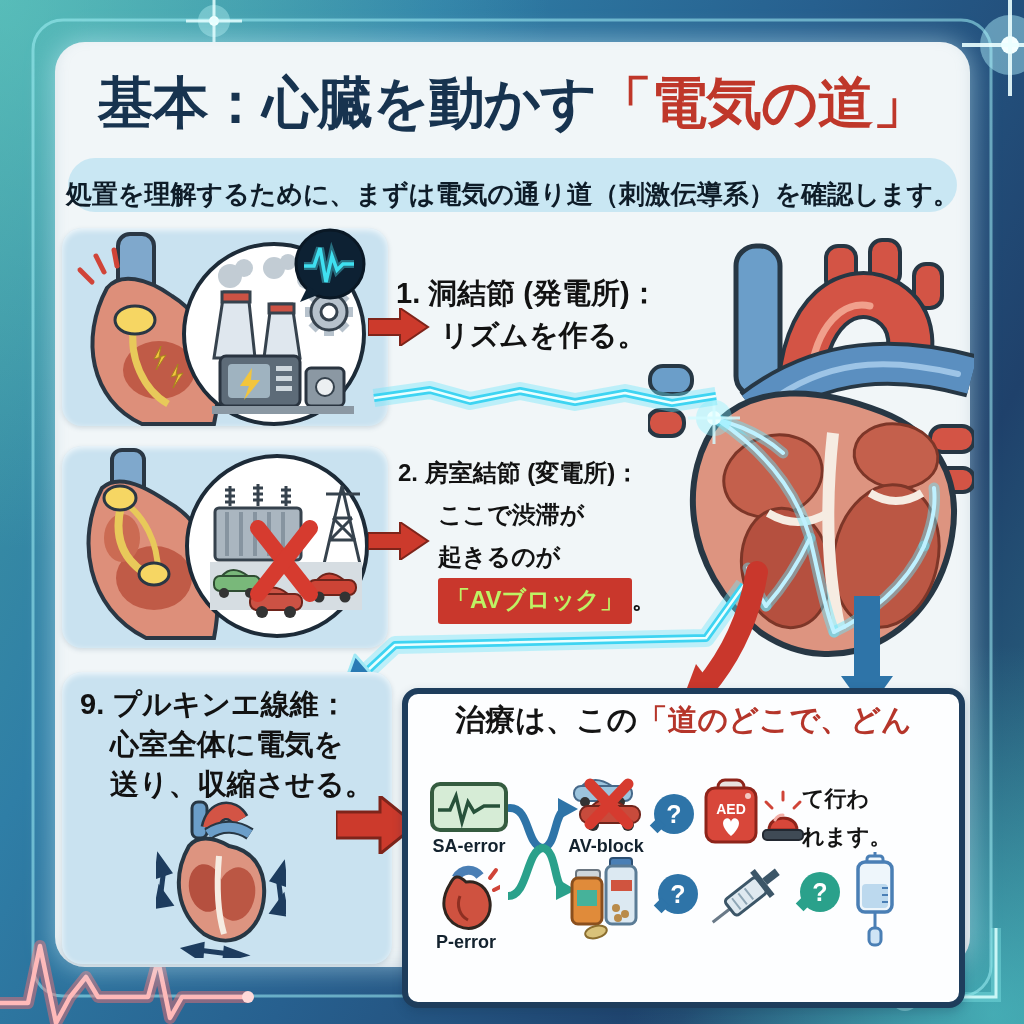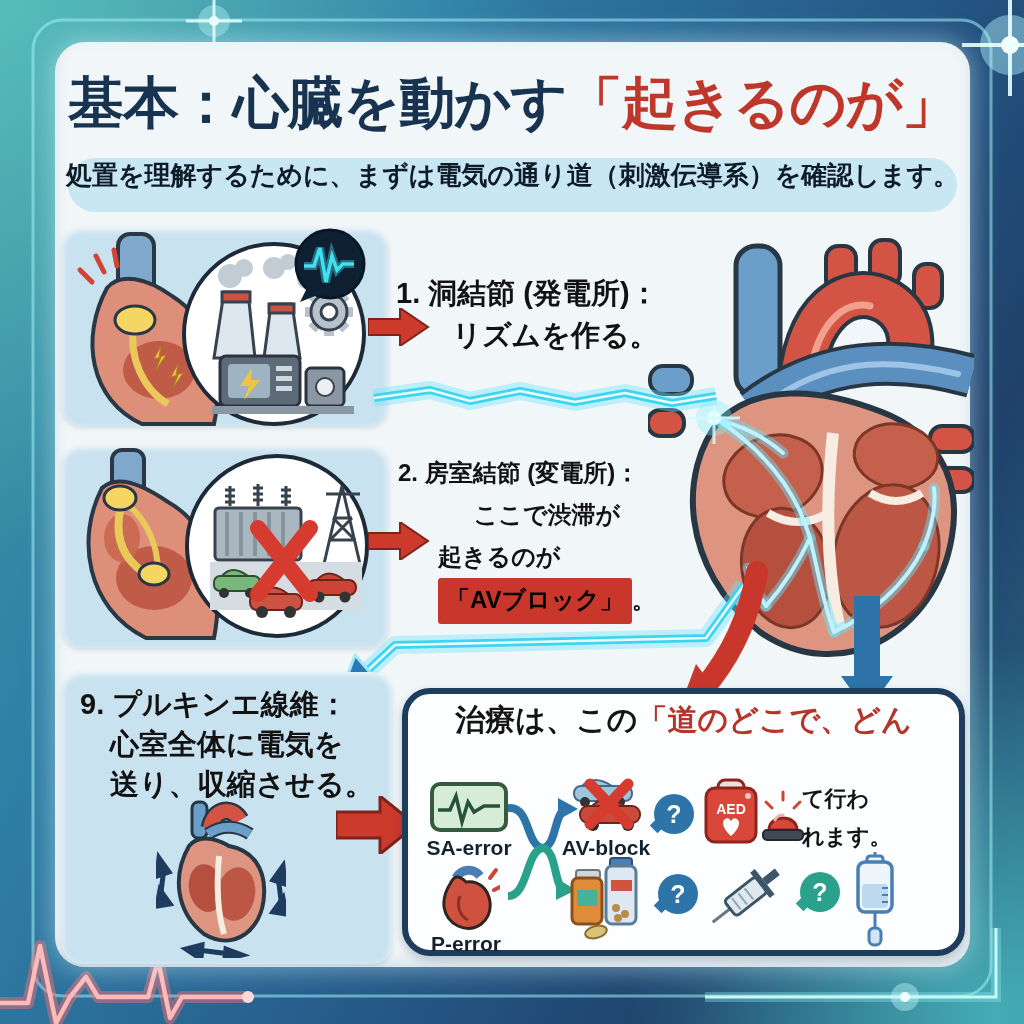--- a/index.html
+++ b/index.html
@@ -19,37 +19,37 @@
     box-shadow:0 0 28px rgba(210,245,255,.55), inset 0 -6px 14px rgba(140,170,190,.25);
   }
   .title{
     position:absolute;left:60px;top:66px;width:905px;text-align:center;
     font-size:56px;font-weight:900;letter-spacing:-1px;white-space:nowrap;
   }
   .title .t-black{color:#17334f;}
   .title .t-red{color:#bf372a;}
   .subtitle{
     position:absolute;left:68px;top:158px;width:889px;height:54px;border-radius:27px;
-    background:#c9e7f3;display:flex;align-items:flex-start;justify-content:center;
+    background:#c9e7f3;display:flex;align-items:flex-end;justify-content:center;
     font-size:26px;font-weight:900;color:#0e1c28;white-space:nowrap;
   }
   .panel{position:absolute;background:#c9e2f0;border-radius:20px;box-shadow:inset 0 2px 6px rgba(255,255,255,.8),0 2px 5px rgba(60,100,130,.18);}
   .step-text{position:absolute;font-weight:900;color:#121212;}
   .step-text .ln{white-space:nowrap;}
-  .hl-av{display:inline-block;background:#c9372c;color:#000000;padding:1px 8px 3px 8px;border-radius:3px;text-align:center;}
+  .hl-av{display:inline-block;background:#c9372c;color:#bef264;padding:1px 8px 3px 8px;border-radius:3px;text-align:center;}
   .tbox{
-    position:absolute;left:402px;top:688px;width:563px;height:268px;
-    background:#fdfeff;border:6px solid #1e3d5c;border-radius:28px;
+    position:absolute;left:402px;top:688px;width:563px;height:320px;
+    background:#fdfeff;border:6px solid #1e3d5c;border-radius:16px;
     box-shadow:0 4px 10px rgba(20,50,80,.25);
   }
   .t-line{position:absolute;width:100%;text-align:center;font-size:30px;font-weight:900;white-space:nowrap;}
   .t-red{color:#b5352a;}
   .t-black{color:#141414;}
   .t-cont{position:absolute;left:394px;top:86px;width:130px;font-size:22px;line-height:38px;font-weight:900;color:#141414;}
-  .icon-label{position:absolute;text-align:center;font-size:21px;font-weight:800;color:#13222e;white-space:nowrap;}
+  .icon-label{position:absolute;text-align:center;font-size:18px;font-weight:800;color:#13222e;white-space:nowrap;}
   .qb{position:absolute;width:40px;height:40px;border-radius:50%;background:var(--c);
       display:flex;align-items:center;justify-content:center;color:#fff;font-weight:900;font-size:25px;}
   .qb::after{content:"";position:absolute;width:11px;height:11px;background:var(--c);
       left:-2px;bottom:3px;transform:rotate(45deg);}
   svg{display:block;}
 </style>
 </head>
 <body>
 
 <div class="stage">
@@ -77,21 +77,21 @@
     </g>
     <g>
       <circle cx="905" cy="997" r="14" fill="rgba(200,255,255,.4)"></circle>
       <circle cx="905" cy="997" r="5" fill="#eeffff"></circle>
     </g>
   </svg>
 
   <div class="card"></div>
 
   <div class="title">
-    <span class="t-black">基本：心臓を動かす</span><span class="t-red">「起きるのが」</span>
+    <span class="t-black">基本：心臓を動かす</span><span class="t-red">「電気の道」</span>
   </div>
 
   <div class="subtitle">
     <span>処置を理解するために、まずは電気の通り道（刺激伝導系）を確認します。</span>
   </div>
 
   <div class="panel" style="left:62px;top:228px;width:326px;height:198px;">
     <svg width="326" height="198" viewBox="0 0 326 198">
       <rect x="56" y="6" width="36" height="120" rx="12" fill="#7fa8cc" stroke="#2a3744" stroke-width="4"></rect>
       <path d="M45,60 C18,110 28,172 80,196 L152,196 C162,150 152,94 110,68 C85,50 58,44 45,60 Z" fill="#dd8f7a" stroke="#2a3744" stroke-width="4"></path>
@@ -145,21 +145,21 @@
         <polyline points="242,38 252,38 258,20 264,54 270,28 275,42 281,36 292,36" fill="none" stroke="#3fe0f0" stroke-width="3.5"></polyline>
       </g>
     </svg>
   </div>
 
   <svg class="abs" style="left:368px;top:308px;" width="62" height="38" viewBox="0 0 62 38">
     <polygon points="0,11 32,11 32,0 60,19 32,38 32,27 0,27" fill="#cc3a2c" stroke="#7e241a" stroke-width="2"></polygon>
   </svg>
   <div class="step-text" style="left:396px;top:272px;font-size:29px;line-height:42px;">
     <div class="ln">1. 洞結節 (発電所)：</div>
-    <div class="ln" style="padding-left:44px;text-align:right;">リズムを作る。</div>
+    <div class="ln" style="padding-left:44px;">リズムを作る。</div>
   </div>
 
   <div class="panel" style="left:62px;top:446px;width:326px;height:202px;">
     <svg width="326" height="202" viewBox="0 0 326 202">
       <rect x="50" y="4" width="32" height="104" rx="10" fill="#7fa8cc" stroke="#2a3744" stroke-width="4"></rect>
       <path d="M40,42 C14,92 24,162 84,192 L152,192 C162,140 152,82 106,56 C80,38 55,28 40,42 Z" fill="#dd8f7a" stroke="#2a3744" stroke-width="4"></path>
       <ellipse cx="92" cy="132" rx="38" ry="32" fill="#c05b47"></ellipse>
       <ellipse cx="60" cy="92" rx="18" ry="24" fill="#cb6b53"></ellipse>
       <path d="M60,56 C50,92 62,116 88,130" fill="none" stroke="#e8c95a" stroke-width="8"></path>
       <path d="M62,56 C82,70 96,96 96,126" fill="none" stroke="#e8c95a" stroke-width="6"></path>
@@ -206,21 +206,21 @@
           <path d="M248,82 L196,148"></path>
       </g>
     </svg>
   </div>
 
   <svg class="abs" style="left:368px;top:522px;" width="62" height="38" viewBox="0 0 62 38">
     <polygon points="0,11 32,11 32,0 60,19 32,38 32,27 0,27" fill="#cc3a2c" stroke="#7e241a" stroke-width="2"></polygon>
   </svg>
   <div class="step-text" style="left:398px;top:452px;font-size:24px;line-height:42px;">
     <div class="ln">2. 房室結節 (変電所)：</div>
-    <div class="ln" style="padding-left:40px;text-align:center;">ここで渋滞が</div>
+    <div class="ln" style="padding-left:40px;">ここで渋滞が</div>
     <div class="ln" style="padding-left:40px;">起きるのが</div>
     <div class="ln" style="padding-left:40px;">
       <span class="hl-av">「AVブロック」</span><span>。</span>
     </div>
   </div>
 
   <svg class="abs" style="left:648px;top:238px;" width="326" height="425" viewBox="0 0 326 425">
     <rect x="88" y="8" width="44" height="150" rx="20" fill="#6b9ec9" stroke="#273744" stroke-width="5"></rect>
     <rect x="178" y="8" width="30" height="46" rx="12" fill="#d35445" stroke="#273744" stroke-width="4"></rect>
     <rect x="222" y="2" width="30" height="46" rx="12" fill="#d35445" stroke="#273744" stroke-width="4"></rect>

